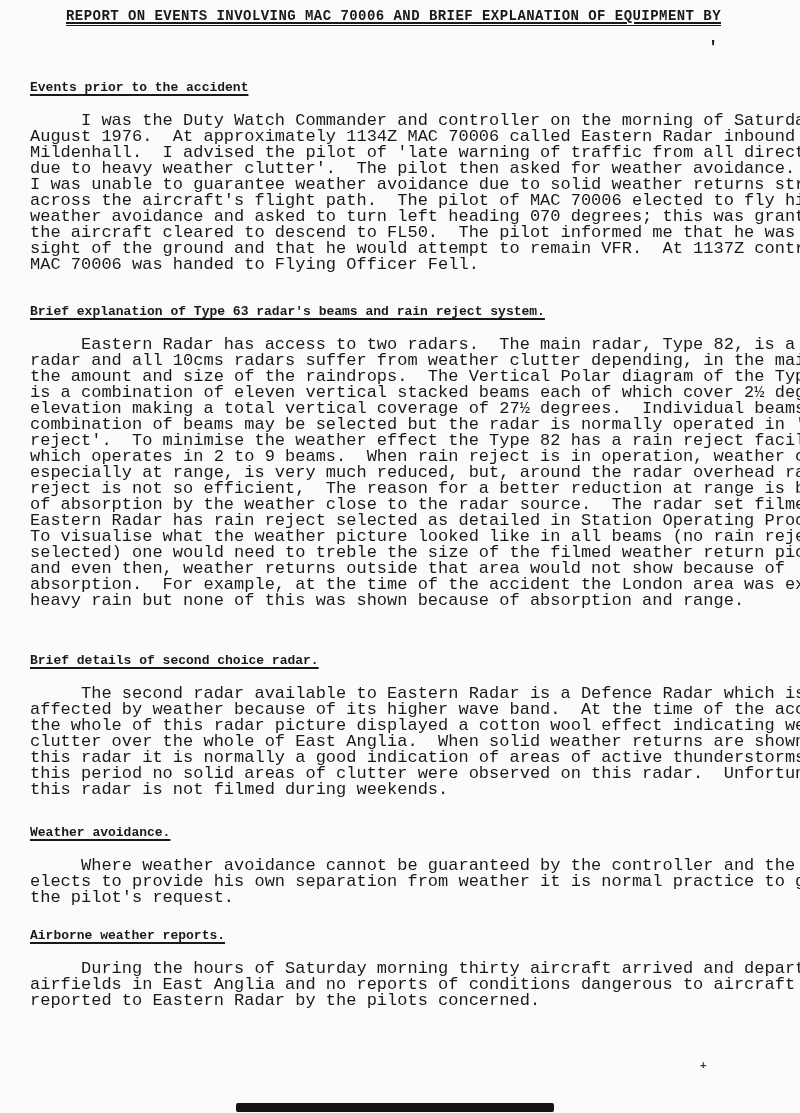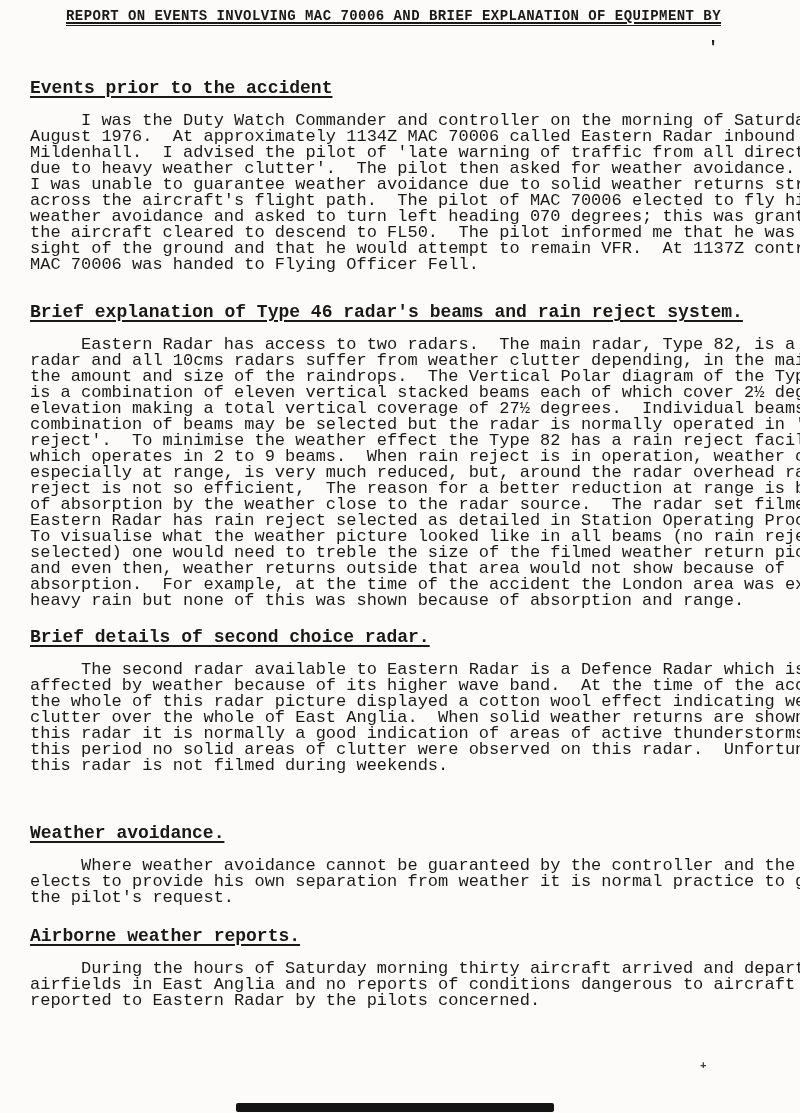--- a/index.html
+++ b/index.html
@@ -32,38 +32,38 @@
     border-bottom:1.6px solid var(--ink);
     padding-bottom:1px;
     white-space:pre;
     filter:blur(.2px);
   }
 
   
   .doc-section{position:absolute;left:30px;right:20px;}
   .heading{
     margin:0 0 17px 0;
-    font-size:18px;font-weight:bold;
+    font-size:13px;font-weight:bold;
     line-height:16px;
     text-decoration:underline;
     text-decoration-thickness:1.7px;
     text-underline-offset:3px;
     white-space:pre;
     filter:blur(.15px);
   }
   .body{
     font-size:17px;font-weight:normal;
     line-height:16px;
     white-space:pre;
     filter:blur(.15px);
   }
 
   .s0{top:80px;}
   .s1{top:304px;}
-  .s2{top:629px;}
+  .s2{top:653px;}
   .s3{top:825px;}
   .s4{top:928px;}
 
   
   .mark{position:absolute;font-weight:bold;}
   .mark-apostrophe{left:708px;top:38px;font-size:17px;}
   .mark-plus{left:700px;top:1060px;font-size:11px;color:#3a3a3a;}
 
   
   .bottom-bar{
@@ -92,21 +92,21 @@
 due to heavy weather clutter'.  The pilot then asked for weather avoidance.  However,
 I was unable to guarantee weather avoidance due to solid weather returns streching
 across the aircraft's flight path.  The pilot of MAC 70006 elected to fly his own
 weather avoidance and asked to turn left heading 070 degrees; this was granted and
 the aircraft cleared to descend to FL50.  The pilot informed me that he was in
 sight of the ground and that he would attempt to remain VFR.  At 1137Z control of
 MAC 70006 was handed to Flying Officer Fell.</div>
   </section>
 
   <section class="doc-section s1">
-    <h2 class="heading">Brief explanation of Type 46 radar's beams and rain reject system.</h2>
+    <h2 class="heading">Brief explanation of Type 63 radar's beams and rain reject system.</h2>
     <div class="body">     Eastern Radar has access to two radars.  The main radar, Type 82, is a 10 cms
 radar and all 10cms radars suffer from weather clutter depending, in the main, on
 the amount and size of the raindrops.  The Vertical Polar diagram of the Type 82
 is a combination of eleven vertical stacked beams each of which cover 2½ degrees in
 elevation making a total vertical coverage of 27½ degrees.  Individual beams or a
 combination of beams may be selected but the radar is normally operated in 'rain
 reject'.  To minimise the weather effect the Type 82 has a rain reject facility
 which operates in 2 to 9 beams.  When rain reject is in operation, weather clutter,
 especially at range, is very much reduced, but, around the radar overhead rain
 reject is not so efficient,  The reason for a better reduction at range is because

